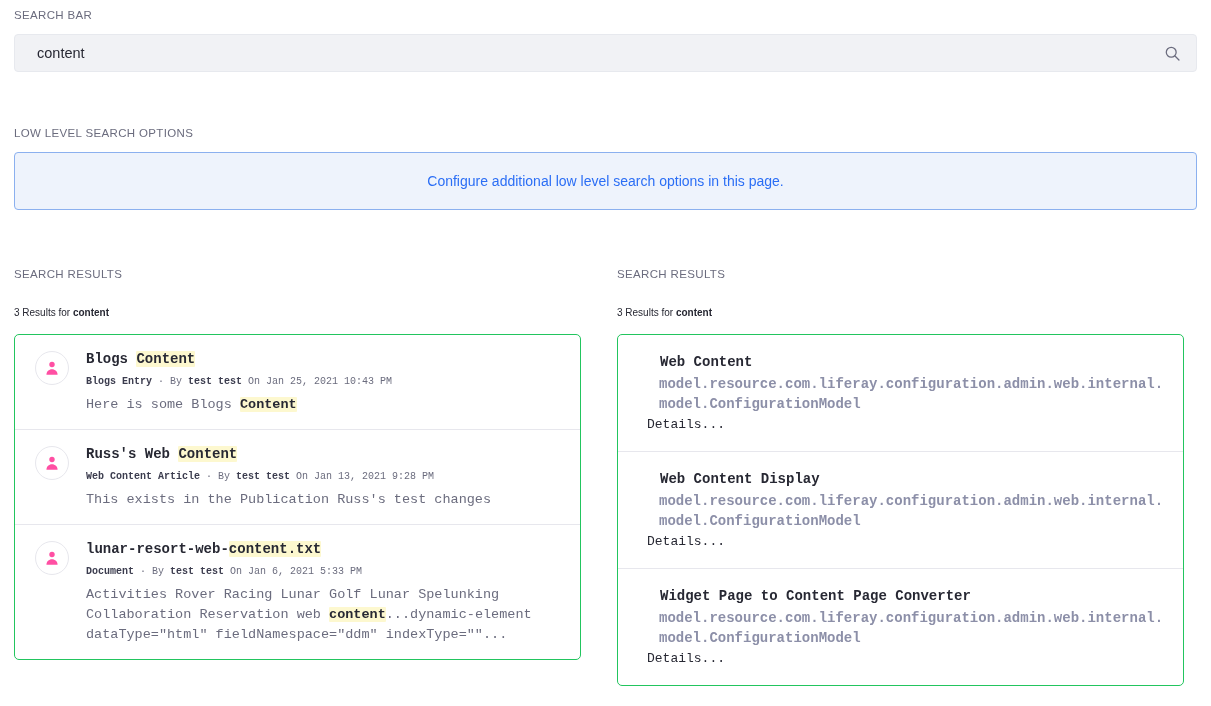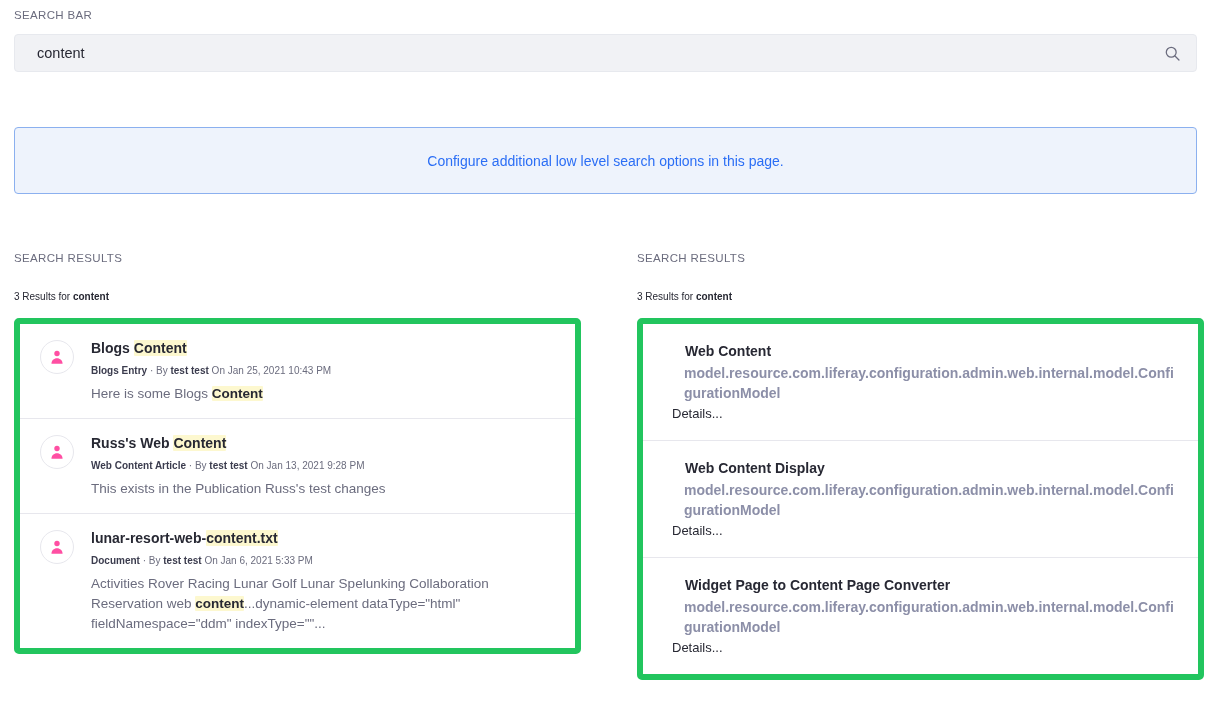--- a/index.html
+++ b/index.html
@@ -65,53 +65,54 @@
   }
   .search-btn svg { display: block; }
 
   
   .lowlevel-block { padding-top: 55px; }
   .lowlevel-caption { margin-bottom: 13px; }
   .alert-box {
     border: 1px solid #8bb0ef;
     background: #eef3fc;
     border-radius: 4px;
-    height: 67px;
+    height: 58px;
     display: flex;
     align-items: center;
     justify-content: center;
   }
   .alert-link {
     color: #2b6ef5;
     font-size: 14px;
     text-decoration: none;
     cursor: pointer;
   }
 
   
   .results-area {
     display: flex;
-    gap: 56px;
+    gap: 36px;
     padding-top: 58px;
   }
   .results-col { width: 567px; flex: none; }
   .results-caption { margin-bottom: 0; }
   .results-count {
     font-size: 10px;
     color: #272833;
     margin-top: 27px;
     margin-bottom: 16px;
   }
   .results-count b { font-weight: 700; }
 
   .card {
-    border: 6px solid #22c55e;
+    border: 1px solid #22c55e;
     border-radius: 5px;
     background: #fff;
     overflow: hidden;
+    font-family: Liberation Mono, monospace;
   }
   .card-row {
     display: flex;
     padding: 14px 16px 14px 20px;
     border-top: 1px solid #e7e7ed;
   }
   .card-row:first-child { border-top: 0; }
 
   
   .avatar {
@@ -196,20 +197,21 @@
           <svg width="17" height="17" viewBox="0 0 20 20" fill="none" xmlns="http://www.w3.org/2000/svg">
             <circle cx="8.5" cy="8.5" r="5.8" stroke="#6b6c7e" stroke-width="1.5"></circle>
             <line x1="12.9" y1="12.9" x2="17.6" y2="17.6" stroke="#6b6c7e" stroke-width="1.5" stroke-linecap="round"></line>
           </svg>
         </span>
       </button>
     </div>
   </section>
 
   <section class="lowlevel-block">
+    <div class="section-caption lowlevel-caption">LOW LEVEL SEARCH OPTIONS</div>
     <div class="alert-box">
       <a class="alert-link" href="#">Configure additional low level search options in this page.</a>
     </div>
   </section>
 
   <div class="results-area">
 
     <section class="results-col">
       <div class="section-caption results-caption">SEARCH RESULTS</div>
       <div class="results-count">

